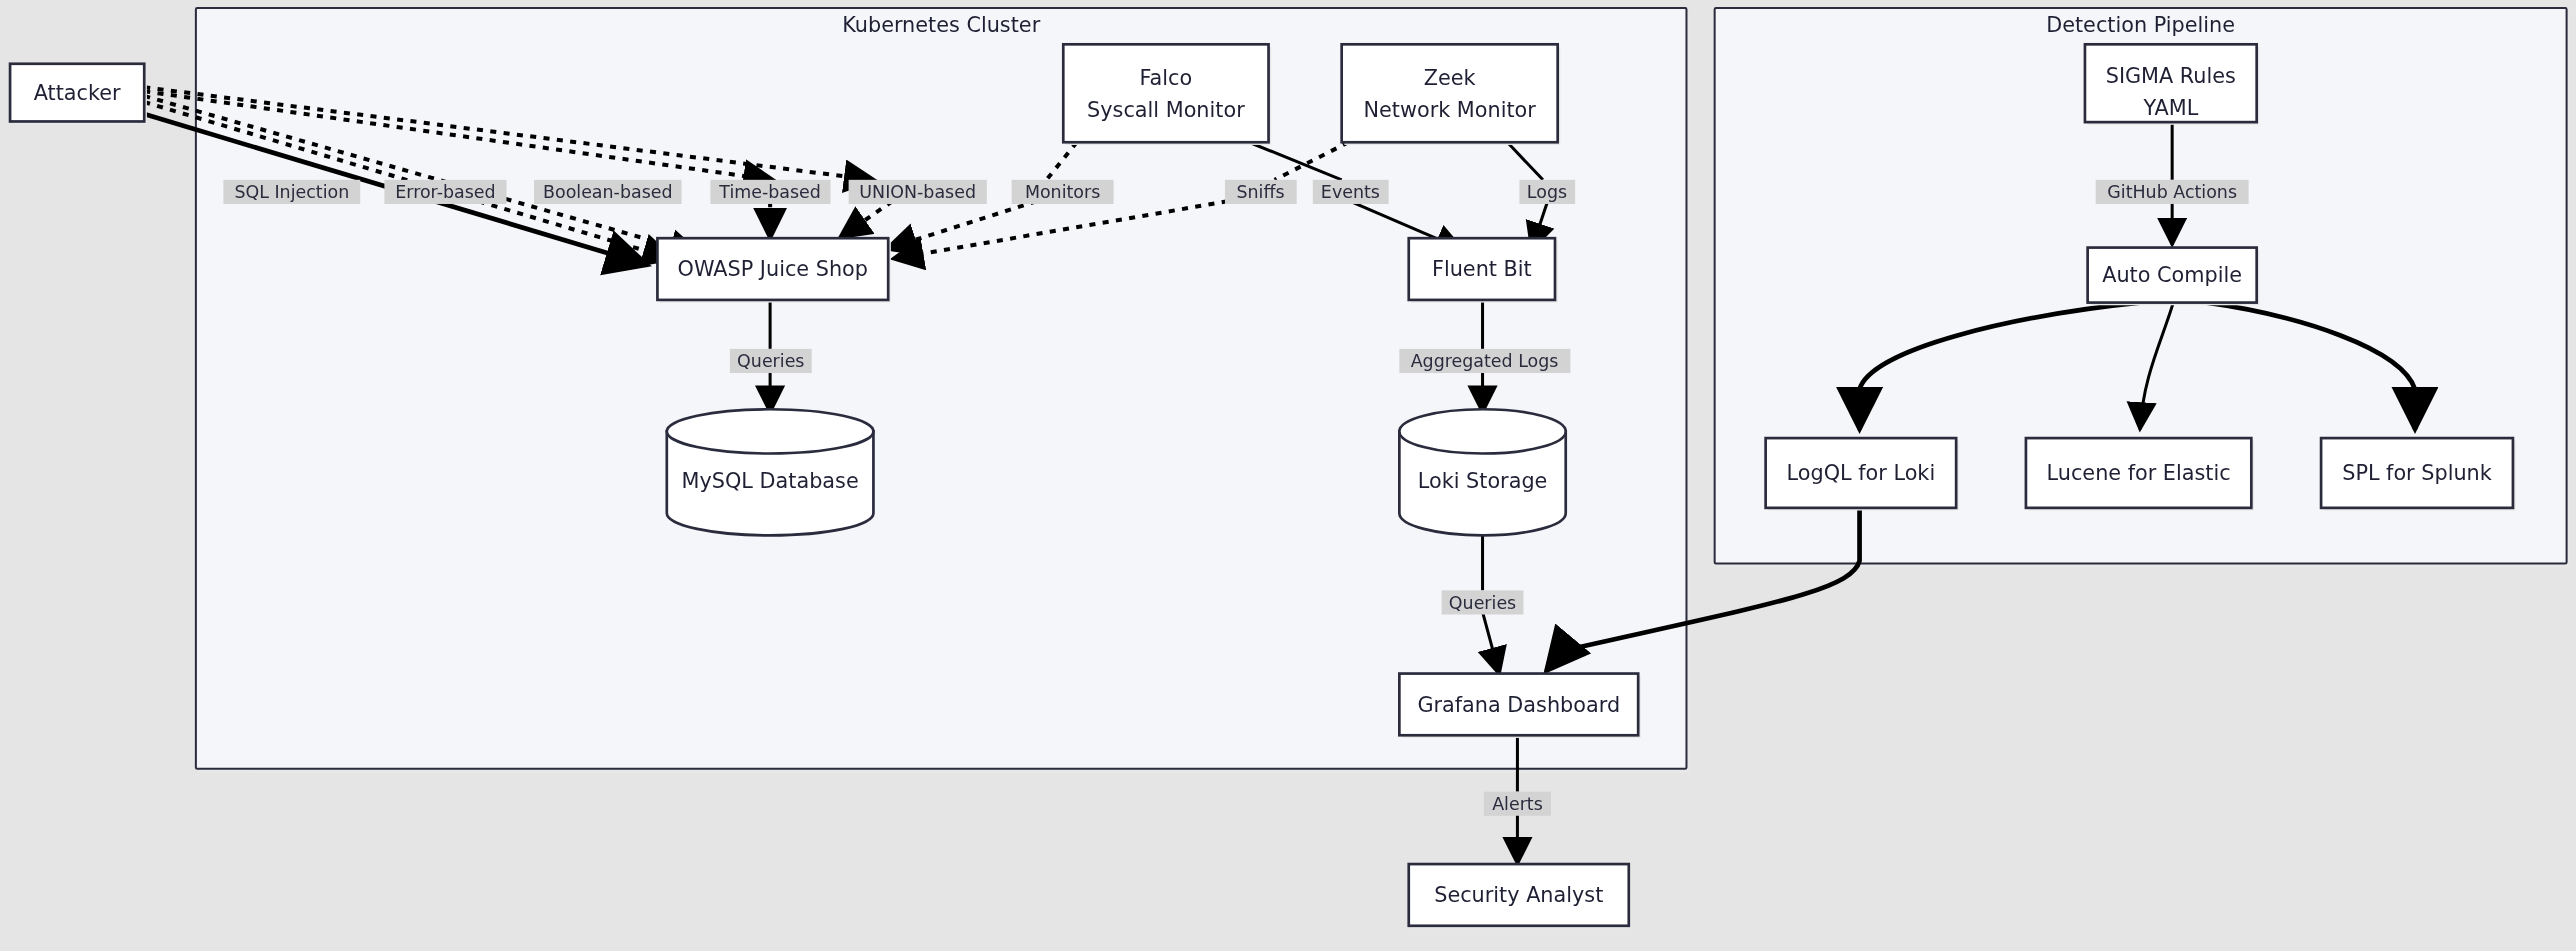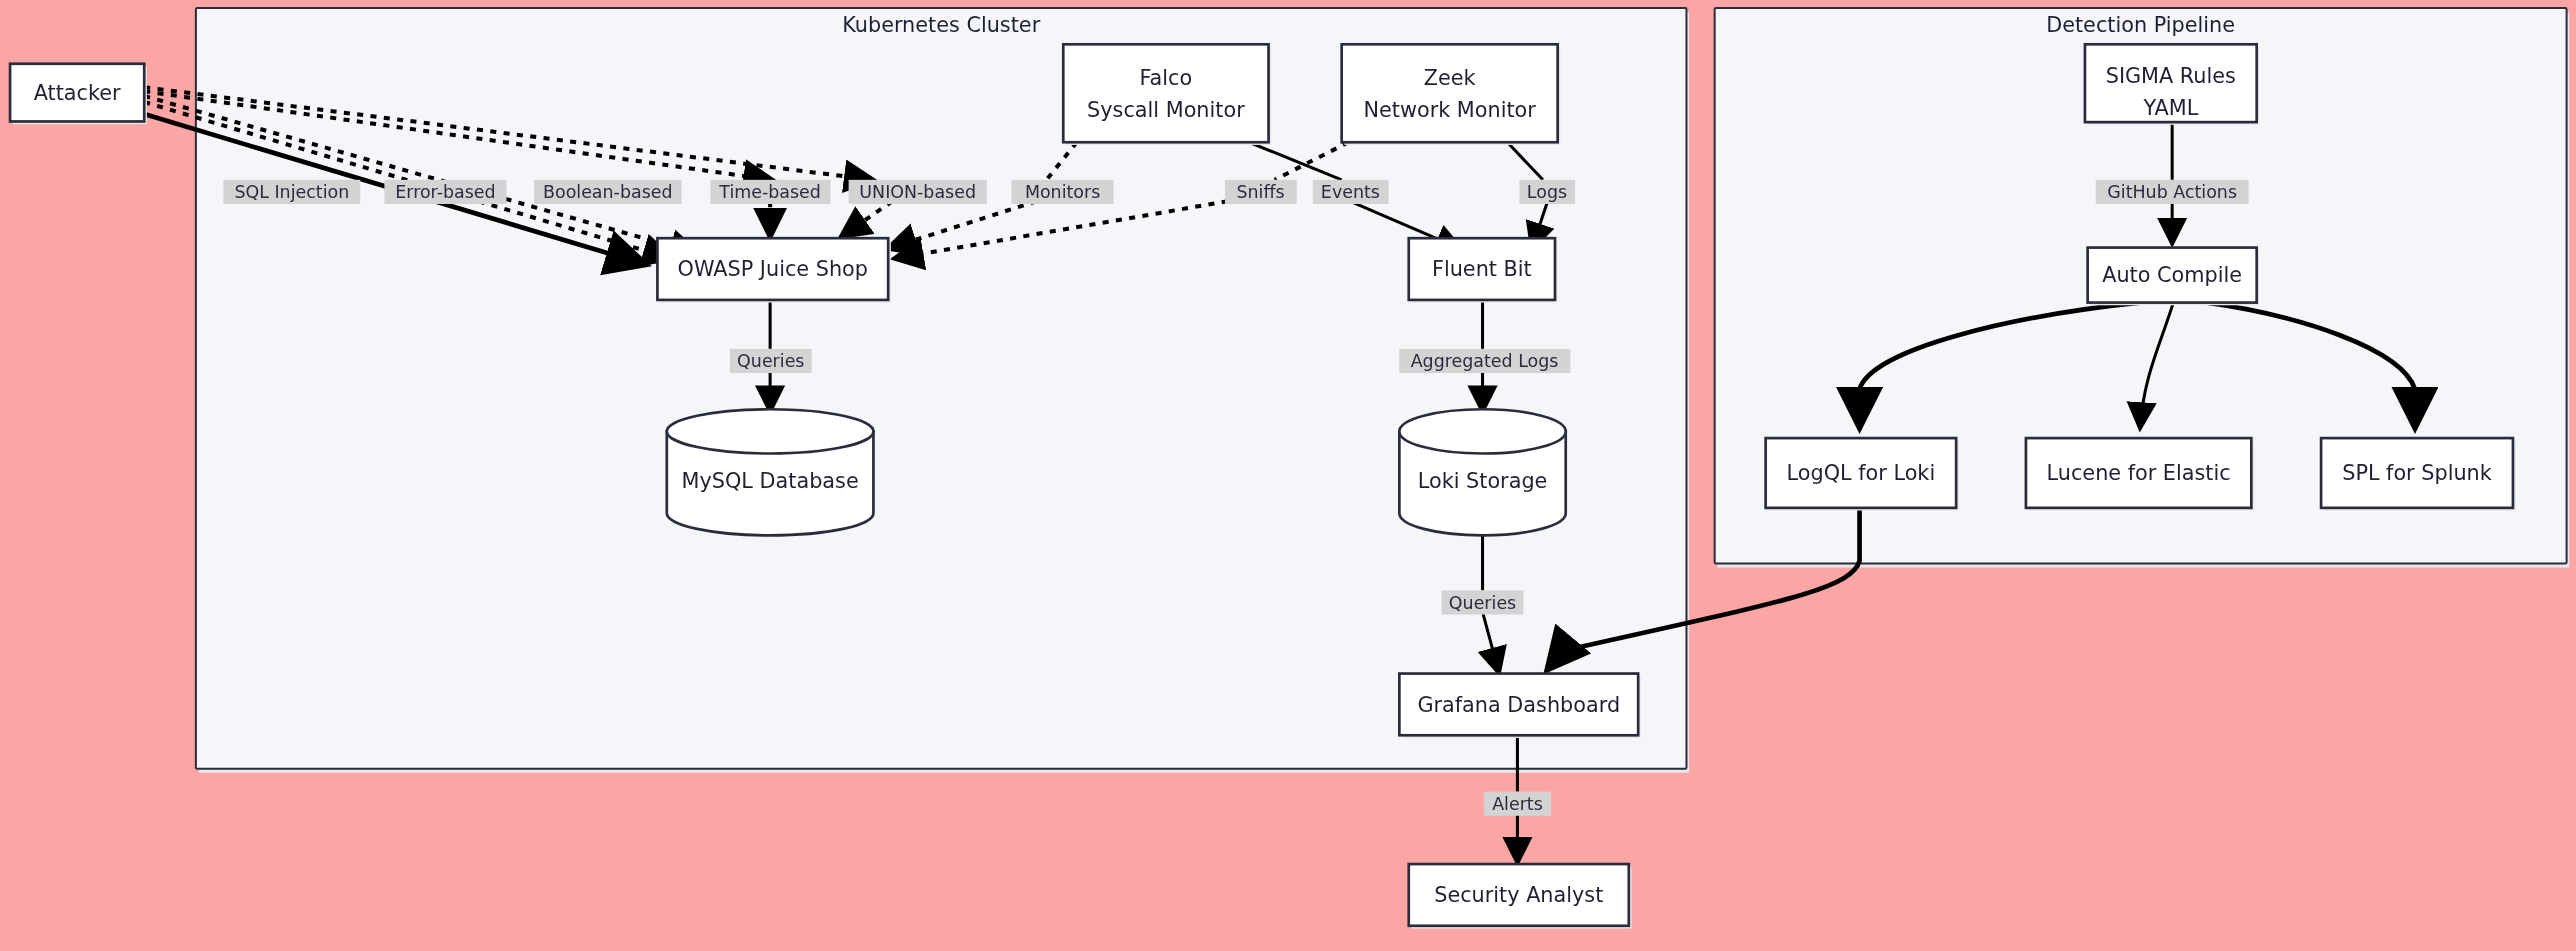--- a/index.html
+++ b/index.html
@@ -1,17 +1,17 @@
 <!DOCTYPE html>
 <html style="font-size:10.7px"><head>
 <meta charset="utf-8">
 <style>
   html,body{margin:0;padding:0;background:#ffffff;}
   body{font-family:"DejaVu Sans", sans-serif;}
-  #stage{position:relative;width:2576px;height:952px;background:#fca5a5;overflow:hidden;}
+  #stage{position:relative;width:2576px;height:952px;background:#e5e5e5;overflow:hidden;}
   svg#canvas{position:absolute;left:0;top:0;width:2576px;height:952px;}
 
   .cluster-rect{fill:#f5f6f9;stroke:#2a2b3d;stroke-width:3;}
   .cluster-title{fill:#1f2033;font-size:31px;font-family:"DejaVu Sans",sans-serif;text-anchor:middle;}
 
   .node-rect{fill:#ffffff;stroke:#2a2b3d;stroke-width:4;}
   .node-label{fill:#1f2033;font-size:31px;font-family:"DejaVu Sans",sans-serif;text-anchor:middle;dominant-baseline:middle;}
 
   .cyl-body{fill:#ffffff;stroke:#2a2b3d;stroke-width:4;}
   .cyl-top{fill:#ffffff;stroke:#2a2b3d;stroke-width:4;}

